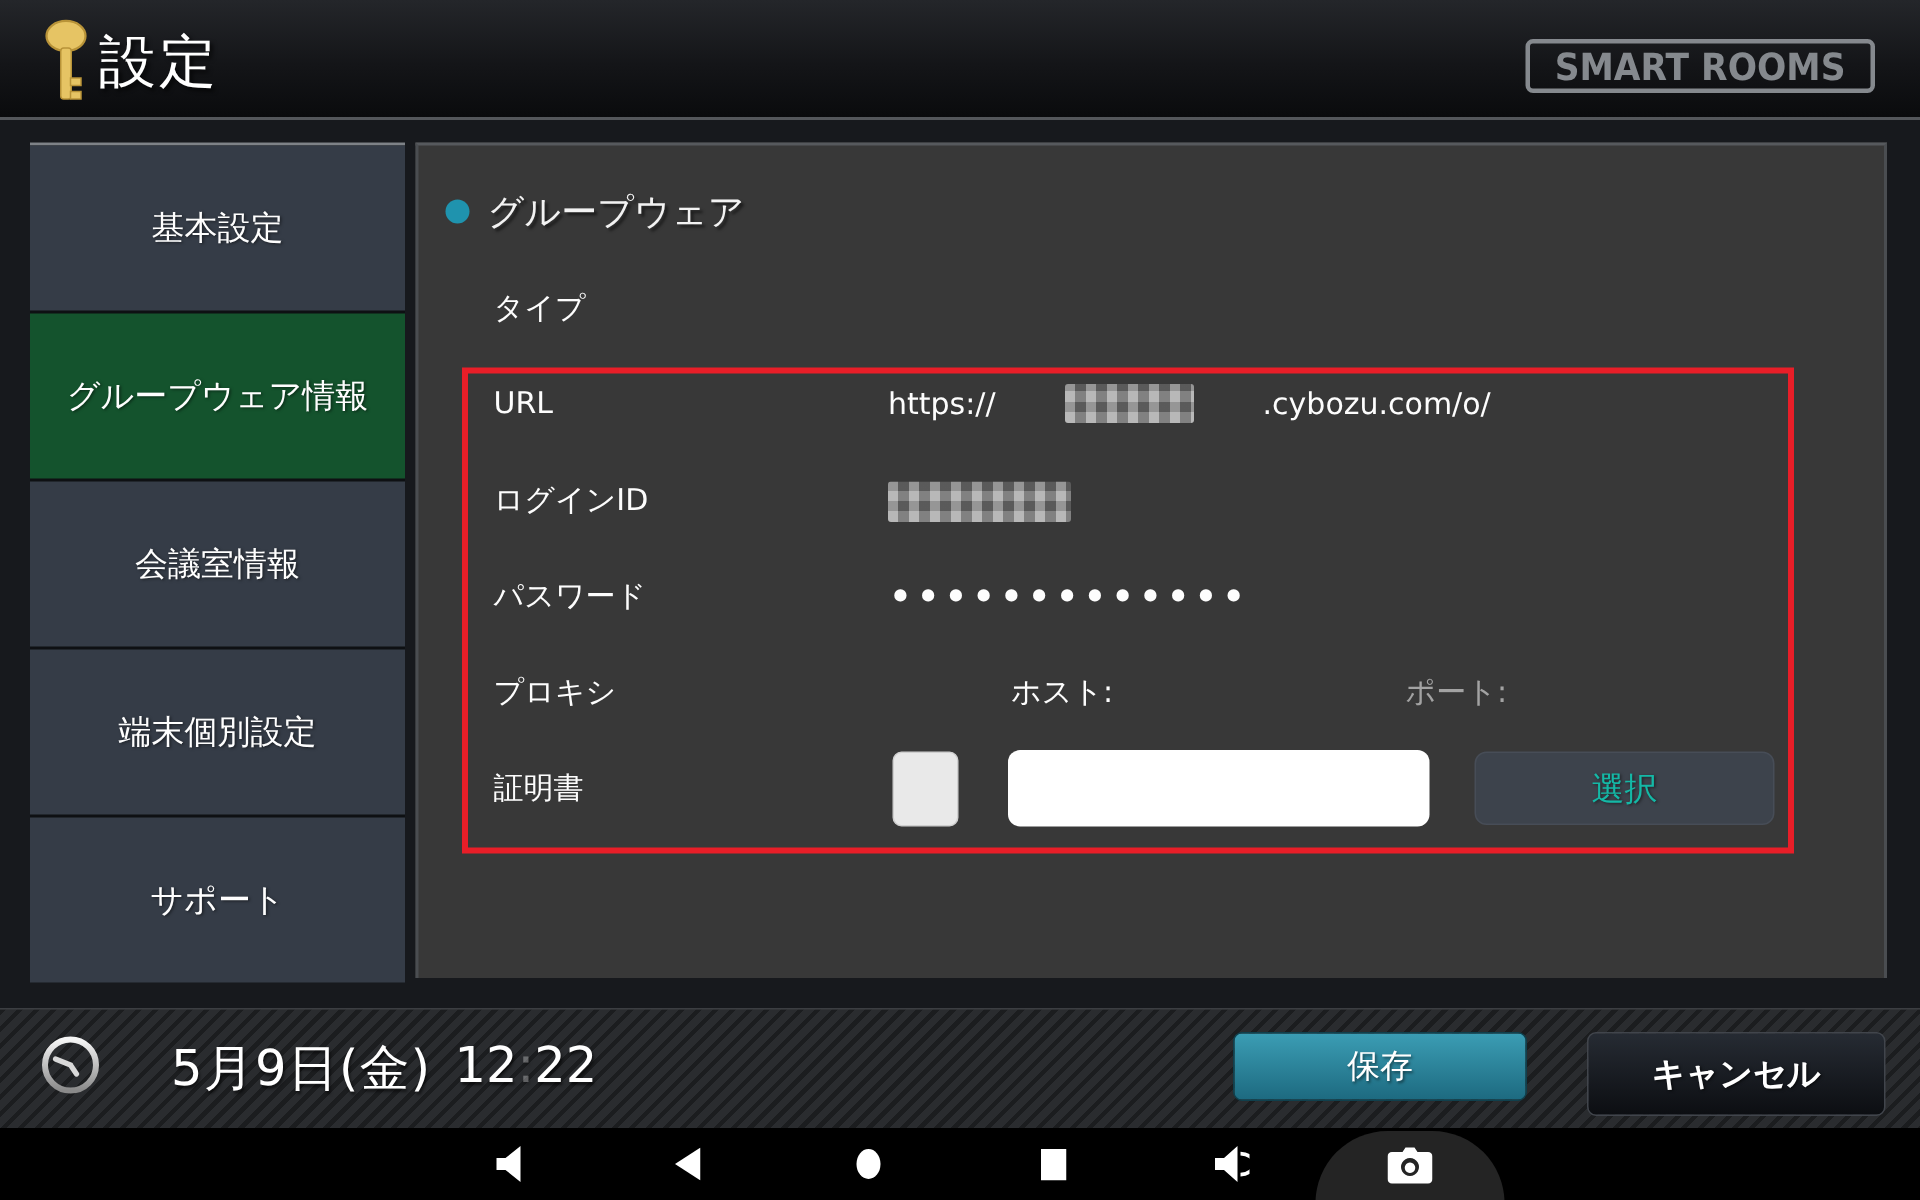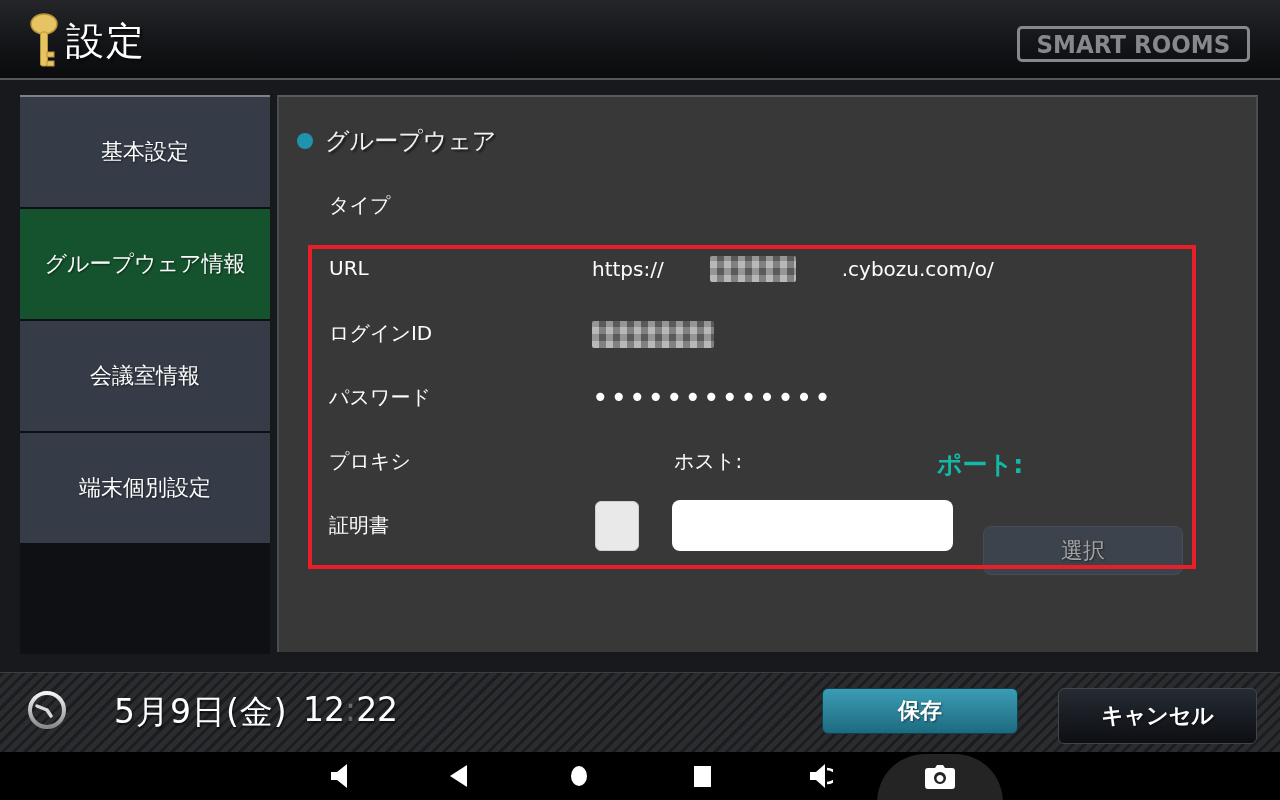--- a/index.html
+++ b/index.html
@@ -72,36 +72,36 @@
       repeating-linear-gradient(0deg, #9d9d9d 0 7px, #6e6e6e 7px 14px);
     filter:blur(.4px);
   }
   .url-masked { width:86px; height:26px; margin:0 2px; }
   .login-masked { width:122px; height:27px; margin-top:1px; }
   .urlwrap { display:flex; align-items:center;gap:44px; }
 
   .pw-dots { font-size:28px; letter-spacing:2px; line-height:28px; }
 
   .host-label { position:absolute; left:395px; top:0; font-size:20px; color:#fdfdfd; }
-  .port-label { position:absolute; left:658px; top:0; font-size:25px; color:#14b8a6;font-weight:bold; }
+  .port-label { position:absolute; left:658px; top:0; font-size:20px; color:#a3a3a3; }
 
   .cert-checkbox {
     position:absolute; left:316px; top:404px; width:44px; height:50px;
     background:#e9e9e9; border-radius:6px; border:1px solid #cfcfcf; cursor:pointer;
   }
   .cert-input {
     position:absolute; left:393px; top:403px; width:281px; height:51px;
     background:#fff; border:none; border-radius:8px; font-size:20px; padding:0 10px;
     color:#222; outline:none;
   }
   .select-btn {
     position:absolute; left:704px; top:404px; width:200px; height:49px;
     background:#3d434c; border:1px solid #474d57; border-radius:8px;
-    color:#a3a3a3; font-size:22px; display:flex; align-items:center; justify-content:center;
-    cursor:pointer; text-shadow:1px 1px 2px rgba(0,0,0,.5);margin-top:25px;
+    color:#14b8a6; font-size:22px; display:flex; align-items:center; justify-content:center;
+    cursor:pointer; text-shadow:1px 1px 2px rgba(0,0,0,.5);
   }
   .red-box {
     position:absolute; left:29px; top:148px; width:888px; height:324px;
     border:4px solid #e81e28; pointer-events:none;
   }
 
   
   #bottombar {
     position:absolute; left:0; top:672px; width:1280px; height:80px;
     background:#26282b;
@@ -115,21 +115,21 @@
   }
   .time-text {
     position:absolute; left:303px; top:17px; font-size:33px; color:#fff;
     text-shadow:1px 2px 2px rgba(0,0,0,.6);
   }
   .time-colon { opacity:.3; }
   .save-btn {
     position:absolute; left:822px; top:15px; width:196px; height:46px;
     background:linear-gradient(#3b9db4, #1d6a80);
     border:1px solid #10404d; border-radius:6px;
-    color:#fff; font-size:22px; font-weight:bold;
+    color:#fff; font-size:22px; font-weight:normal;
     display:flex; align-items:center; justify-content:center; cursor:pointer;
     text-shadow:1px 1px 2px rgba(0,0,0,.5);
   }
   .cancel-btn {
     position:absolute; left:1058px; top:15px; width:199px; height:56px;
     background:linear-gradient(#262b33, #0c0e12);
     border:1px solid #41454c; border-radius:6px;
     color:#fff; font-size:22px; font-weight:bold;
     display:flex; align-items:center; justify-content:center; cursor:pointer;
     text-shadow:1px 1px 2px rgba(0,0,0,.6);
@@ -174,20 +174,23 @@
         <span>基本設定</span>
       </div>
     <div class="side-item selected">
         <span>グループウェア情報</span>
       </div>
     <div class="side-item">
         <span>会議室情報</span>
       </div>
     <div class="side-item">
         <span>端末個別設定</span>
+      </div>
+    <div class="side-item">
+        <span>サポート</span>
       </div>
   </div>
 
   <div id="main">
     <span class="bullet"></span>
     <div class="section-title">グループウェア</div>
 
     <div class="frow row-type">
       <span class="flabel">タイプ</span>
     </div>

